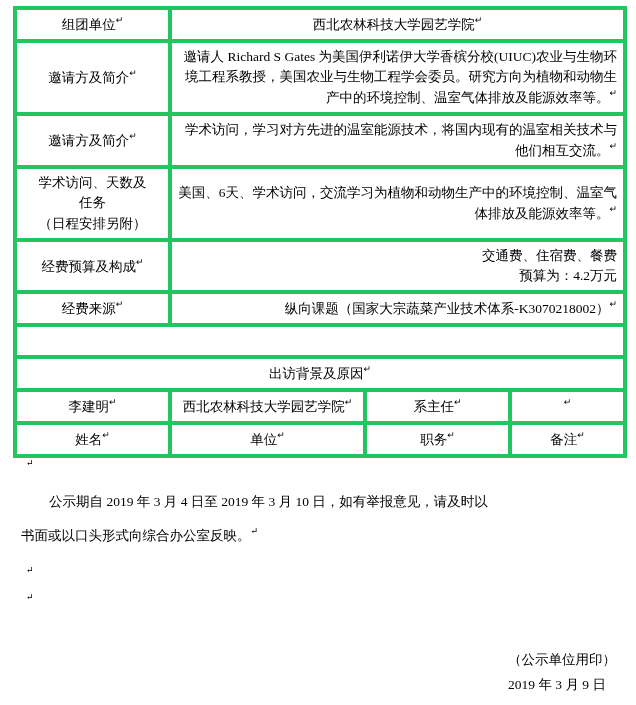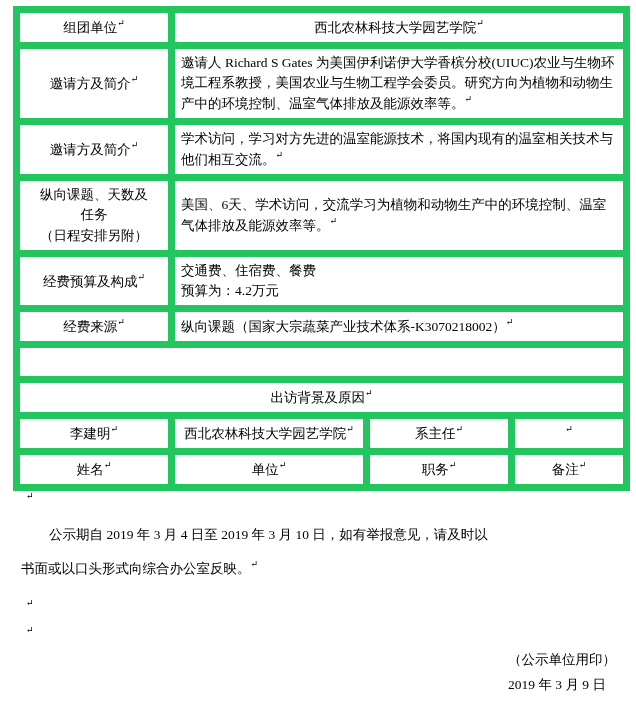--- a/index.html
+++ b/index.html
@@ -22,32 +22,33 @@
     position: relative;
     box-sizing: border-box;
   }
   table.main {
     border-collapse: collapse;
     width: 610px;
     margin: 6px 0 0 13px;
     table-layout: fixed;
   }
   table.main td {
-    border: 7px solid #22c55e;
+    border: 4px solid #22c55e;
     padding: 4px 6px;
     vertical-align: middle;
     font-size: 13.5px;
     line-height: 1.5;
+    font-family: Liberation Serif, serif;
   }
   td.label {
     text-align: center;
     width: 155px;
   }
   td.value {
-    text-align: left;
+    text-align: right;
   }
   td.value-center {
     text-align: center;
   }
   .cell-lines {
     display: block;
   }
   .cell-lines div {
     white-space: pre-wrap;
   }
@@ -121,21 +122,21 @@
       </tr>
 
       <tr>
         <td class="label"><span>邀请方及简介</span><span class="mark">↵</span></td>
         <td class="value" colspan="3"><span>学术访问，学习对方先进的温室能源技术，将国内现有的温室相关技术与他们相互交流。</span><span class="mark">↵</span></td>
       </tr>
 
       <tr>
         <td class="label">
           <span class="cell-lines">
-            <div>纵向课题、天数及</div>
+            <div>学术访问、天数及</div>
             <div>任务</div>
             <div>（日程安排另附）</div>
           </span>
         </td>
         <td class="value" colspan="3"><span>美国、6天、学术访问，交流学习为植物和动物生产中的环境控制、温室气体排放及能源效率等。</span><span class="mark">↵</span></td>
       </tr>
 
       <tr>
         <td class="label"><span>经费预算及构成</span><span class="mark">↵</span></td>
         <td class="value" colspan="3">

